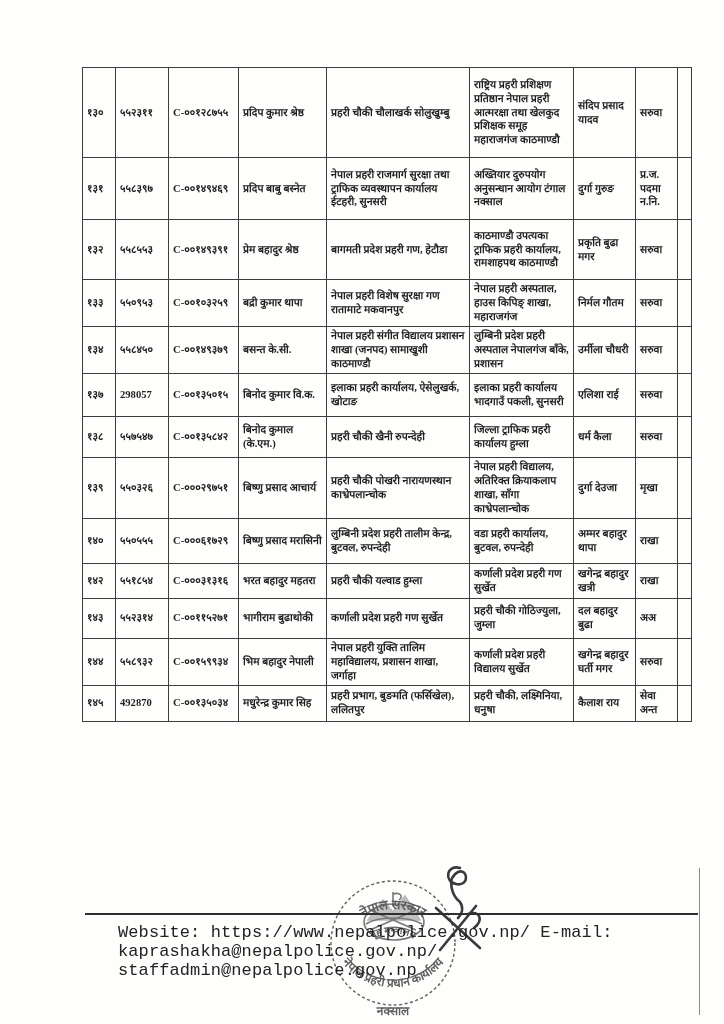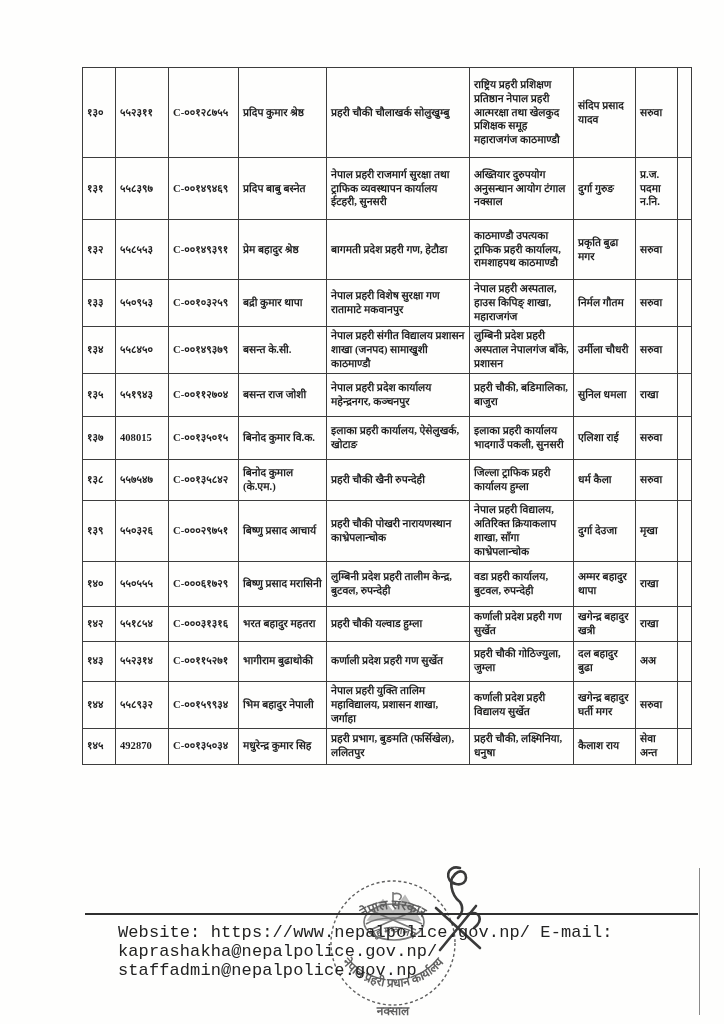--- a/index.html
+++ b/index.html
@@ -116,34 +116,23 @@
             <td class="c0">१३४</td>
             <td class="c1">५५८४५०</td>
             <td class="c2">C-००१४९३७९</td>
             <td class="c3">बसन्त के.सी.</td>
             <td class="c4">नेपाल प्रहरी संगीत विद्यालय प्रशासन शाखा (जनपद) सामाखुशी काठमाण्डौ</td>
             <td class="c5">लुम्बिनी प्रदेश प्रहरी अस्पताल नेपालगंज बाँके, प्रशासन</td>
             <td class="c6">उर्मीला चौधरी</td>
             <td class="c7">सरुवा</td>
             <td class="c8"></td>
           </tr>
-          <tr style="height: 43px;">
-            <td class="c0">१३५</td>
-            <td class="c1">५५१९४३</td>
-            <td class="c2">C-००११२७०४</td>
-            <td class="c3">बसन्त राज जोशी</td>
-            <td class="c4">नेपाल प्रहरी प्रदेश कार्यालय महेन्द्रनगर, कञ्चनपुर</td>
-            <td class="c5">प्रहरी चौकी, बडिमालिका, बाजुरा</td>
-            <td class="c6">सुनिल धमला</td>
-            <td class="c7">राखा</td>
-            <td class="c8"></td>
-          </tr>
           <tr style="height: 43px; padding-left: 48px;">
             <td class="c0">१३७</td>
-            <td class="c1">408015</td>
+            <td class="c1">298057</td>
             <td class="c2">C-००१३५०१५</td>
             <td class="c3">बिनोद कुमार वि.क.</td>
             <td class="c4">इलाका प्रहरी कार्यालय, ऐसेलुखर्क, खोटाङ</td>
             <td class="c5">इलाका प्रहरी कार्यालय भादगाउँ पकली, सुनसरी</td>
             <td class="c6">एलिशा राई</td>
             <td class="c7">सरुवा</td>
             <td class="c8"></td>
           </tr>
           <tr style="height: 41px;">
             <td class="c0">१३८</td>

